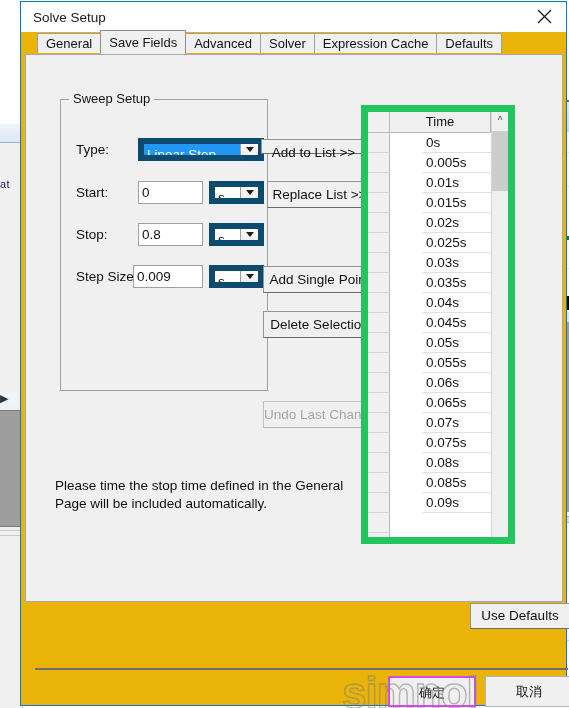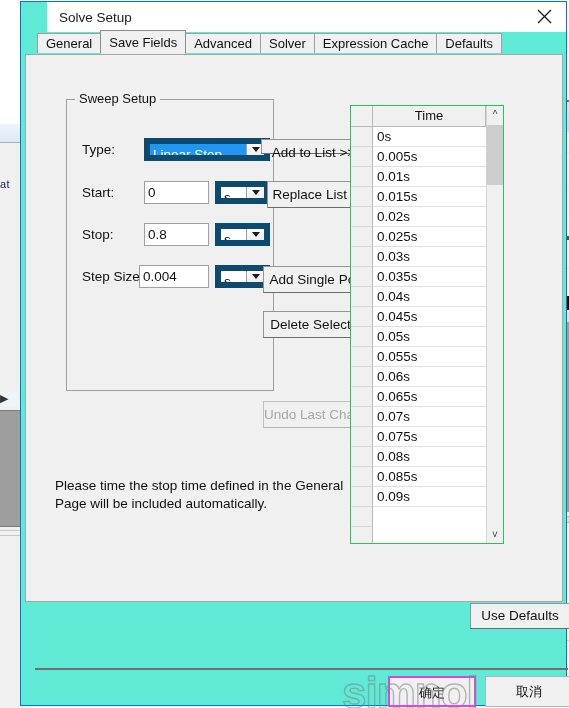--- a/index.html
+++ b/index.html
@@ -56,24 +56,23 @@
   .bg-r-gray  { top: 322px;  height: 190px; background: #9e9e9e; }
   .bg-r-g2    { top: 516px;  height: 5px; background: #dcdcdc; border-top:1px solid #b0b0b0;border-bottom:1px solid #b0b0b0;}
   .bg-r-l4    { top: 640px;  height: 1px;  background: #d0d0d0; }
   .bg-r-l5    { top: 676px;  height: 1px;  background: #e2e2e2; }
 
   
   #dialog {
     position: absolute;
     left: 20px; top: 1px;
     width: 547px; height: 705px;
-    background: #5eead4;
+    background: #eab308;
     border: 1px solid #0078d7;
     box-sizing: border-box;
-    padding-left: 26px;
   }
   .titlebar {
     height: 30px;
     background: #ffffff;
     display: flex; align-items: center;
     position: relative;
   }
   .title-text {
     margin-left: 12px;
     font-size: 13.5px;
@@ -122,21 +121,21 @@
     left: 4px; top: 52px;
     width: 538px; height: 548px;
     background: #f0f0f0;
     border: 1px solid #a8a8a8;
     box-sizing: border-box;
   }
 
   
   .groupbox {
     position: absolute;
-    left: 40px; top: 44px;
+    left: 34px; top: 44px;
     width: 208px; height: 292px;
     border: 1px solid #a0a0a0;
     box-sizing: border-box;
   }
   .groupbox-title {
     position: absolute;
     left: 8px; top: -9px;
     background: #f0f0f0;
     padding: 0 4px;
     font-size: 13px;
@@ -218,23 +217,23 @@
     left: 29px; top: 422px;
     width: 320px;
     font-size: 13.5px;
     color: #101010;
     line-height: 18px;
   }
 
   
   .listview {
     position: absolute;
-    left: 324px; top: 50px;
+    left: 335px; top: 50px;
     width: 154px; height: 439px;
-    border: 1px solid #22c55e;
+    border: 7px solid #22c55e;
     background: #ffffff;
     box-sizing: border-box;
     overflow: hidden;
   }
   .lv-header {
     display: flex;
     height: 21px;
     box-sizing: border-box;
   }
   .lv-head-corner {
@@ -267,20 +266,21 @@
   .lv-cell {
     flex: 1;
     background: #ffffff;
     border-bottom: 1px solid #e0e0e0;
     box-sizing: border-box;
     font-size: 13.5px;
     color: #101010;
     line-height: 19px;
     padding-left: 4px;
     white-space: nowrap;
+    margin-left: 32px;
   }
   
   .lv-scroll {
     position: absolute; right: 0; top: 0;
     width: 17px; height: 437px;
     background: #f0f0f0;
     border-left: 1px solid #d6d6d6;
     box-sizing: border-box;
   }
   .sb-btn {
@@ -416,21 +416,21 @@
         <div class="combo" style="left:148px; width:55px;">
           <span class="combo-value">s</span>
           <span class="combo-arrow">
               <i class="caret"></i>
             </span>
         </div>
       </div>
 
       <div class="field-row" style="top:165px;">
         <span class="field-label">Step Size:</span>
-        <div class="textbox" style="left:72px; width:70px;">0.004</div>
+        <div class="textbox" style="left:72px; width:70px;">0.009</div>
         <div class="combo" style="left:148px; width:55px;">
           <span class="combo-value">s</span>
           <span class="combo-arrow">
               <i class="caret"></i>
             </span>
         </div>
       </div>
     </div>
 
     <div class="btn" style="left:235px; top:84px;  width:105px; height:15px; line-height:25px;">Add to List &gt;&gt;</div>

